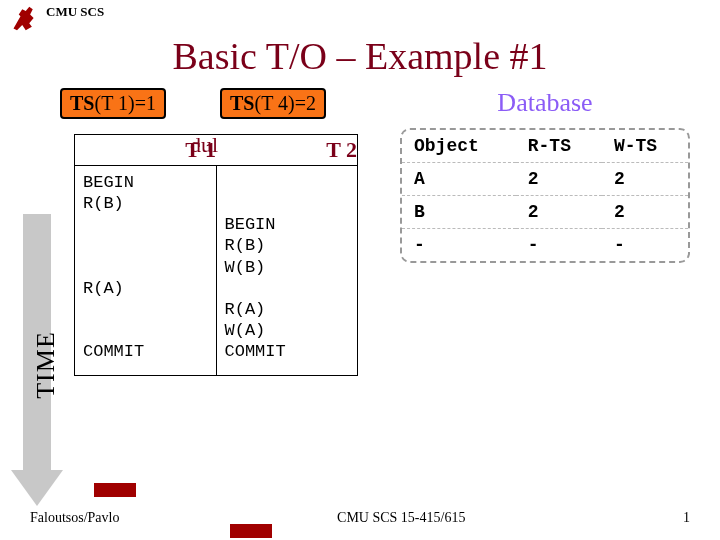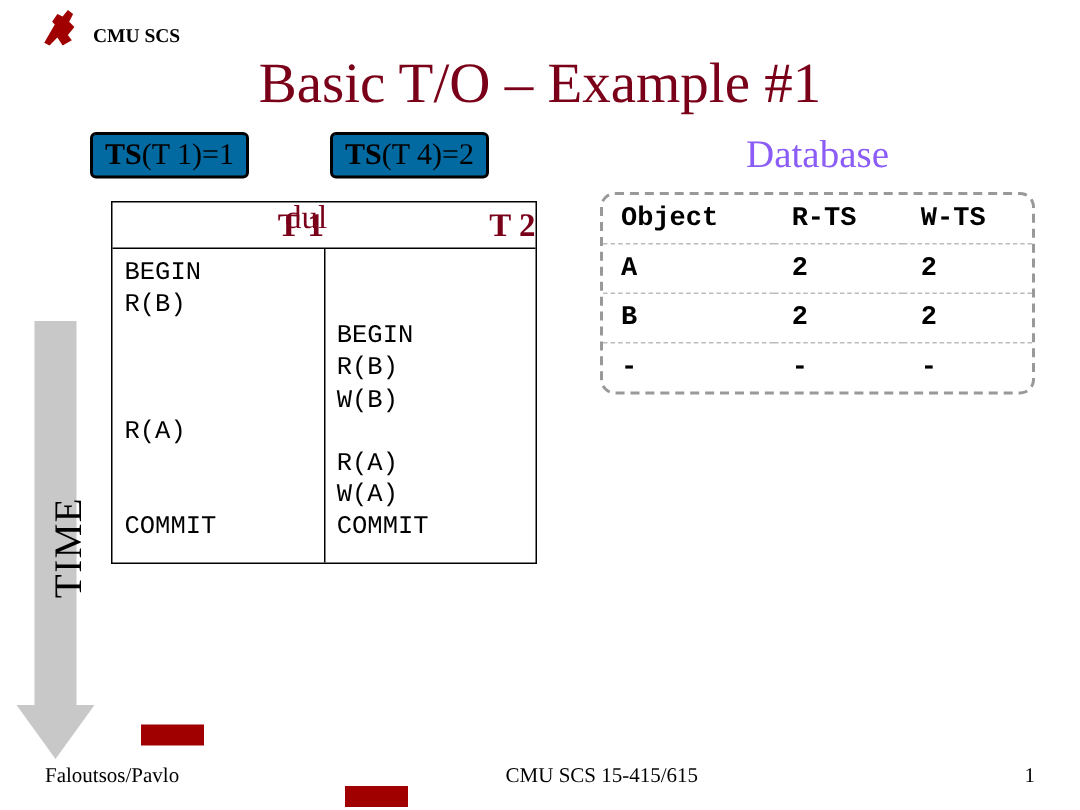--- a/index.html
+++ b/index.html
@@ -6,22 +6,22 @@
   body {
     width: 720px;
     height: 540px;
     font-family: "Times New Roman", serif;
     background: #fff;
     position: relative;
     overflow: hidden;
   }
   .header {
     display: flex;
-    align-items: flex-end;
-    padding: 4px 10px 0 26px;
+    align-items: flex-start;
+    padding: 4px 10px 0 10px;
   }
   .logo {
     width: 28px;
     height: 28px;
     margin-right: 8px;
   }
   .logo svg { width: 100%; height: 100%; }
   .course { font-size: 13px; font-weight: bold; color: #000; }
   .title {
     text-align: center;
@@ -83,21 +83,21 @@
     position: absolute;
     left: 130px;
     top: 4px;
     font-size: 22px;
     color: #7a0019;
     margin-top: 40px;
   }
   .ts-box {
     position: absolute;
     border: 2px solid #000;
-    background: #0369a1;
+    background: #f97316;
     border-radius: 4px;
     padding: 2px 8px;
     font-size: 20px;
     white-space: nowrap;
   }
   .ts-box .b { font-weight: bold; }
   .ts1 { left: 0; top: 0; }
   .ts2 { left: 160px; top: 0; }
 
   .sched-table {

